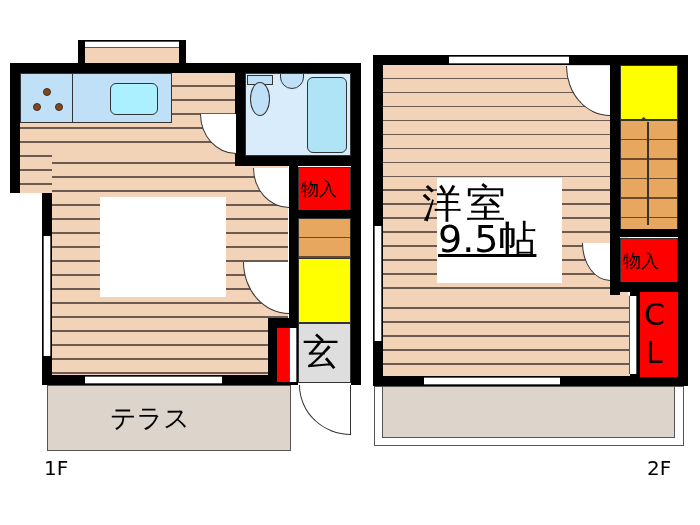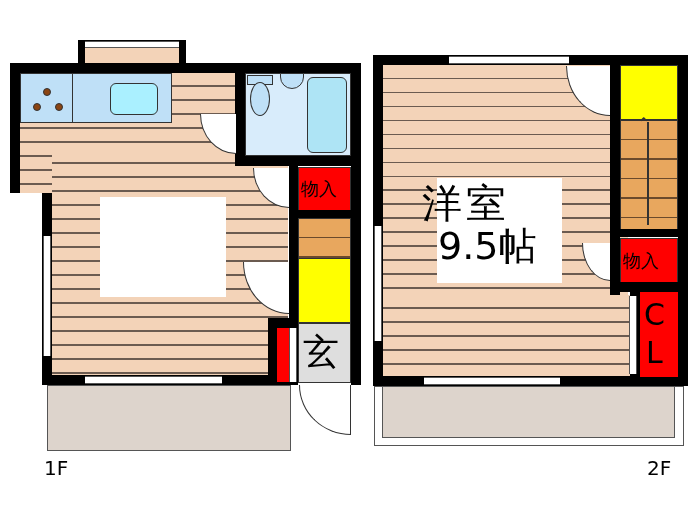--- a/index.html
+++ b/index.html
@@ -71,20 +71,21 @@
 
   <div class="abs wall" style="left:268px;top:318px;width:30px;height:67px;"></div>
   <div class="abs red" style="left:277px;top:328px;width:12px;height:54px;"></div>
   <div class="abs vwindow" style="left:289px;top:328px;width:8px;height:54px;"></div>
 
   <div class="abs door" style="left:299px;top:385px;width:52px;height:50px;border-bottom-left-radius:52px 50px;border-left:1.5px solid #333;border-bottom:1px solid #333;border-right:1.5px solid #333;"></div>
 
   <div class="abs lbl-box" style="left:100px;top:197px;width:126px;height:100px;"></div>
 
   <div class="abs beige" style="left:47px;top:385px;width:244px;height:66px;"></div>
+  <div class="abs txt" style="left:110px;top:405px;font-size:26px;">テラス</div>
 
   <div class="abs txt" style="left:44px;top:458px;font-size:20px;">1F</div>
 </div>
 
 <div class="abs" style="left:360px;top:0;width:340px;height:525px;">
 
   <div class="abs wall" style="left:13px;top:55px;width:315px;height:10px;"></div>
   <div class="abs window" style="left:89px;top:56px;width:120px;height:8px;"></div>
   <div class="abs wall" style="left:13px;top:55px;width:10px;height:330px;"></div>
   <div class="abs vwindow" style="left:14px;top:226px;width:8px;height:115px;"></div>
@@ -110,19 +111,19 @@
   <div class="abs red" style="left:280px;top:292px;width:38px;height:85px;"></div>
   <div class="abs vwindow" style="left:269px;top:296px;width:8px;height:78px;background:#fff;"></div>
   <div class="abs txt" style="left:284px;top:300px;font-size:30px;">C</div>
   <div class="abs txt" style="left:286px;top:338px;font-size:30px;">L</div>
 
   <div class="abs door" style="left:206px;top:66px;width:44px;height:50px;border-bottom-left-radius:44px 50px;border-left:1.5px solid #333;border-bottom:1px solid #333;"></div>
   <div class="abs door" style="left:222px;top:243px;width:28px;height:38px;border-bottom-left-radius:28px 38px;border-left:1.5px solid #333;border-bottom:1px solid #333;"></div>
 
   <div class="abs lbl-box" style="left:77px;top:178px;width:125px;height:105px;"></div>
   <div class="abs txt" style="left:62px;top:183px;font-size:40px;letter-spacing:4px;">洋室</div>
-  <div class="abs txt" style="left:78px;top:227px;font-size:38px;">9.5帖</div>
+  <div class="abs txt" style="left:78px;top:220px;font-size:38px;text-decoration:underline;">9.5帖</div>
 
   <div class="abs" style="left:14px;top:386px;width:310px;height:60px;border:1.5px solid #555;background:#fff;"></div>
   <div class="abs beige" style="left:22px;top:386px;width:293px;height:52px;"></div>
 
   <div class="abs txt" style="left:287px;top:458px;font-size:20px;">2F</div>
 </div>
 
 </body></html>

